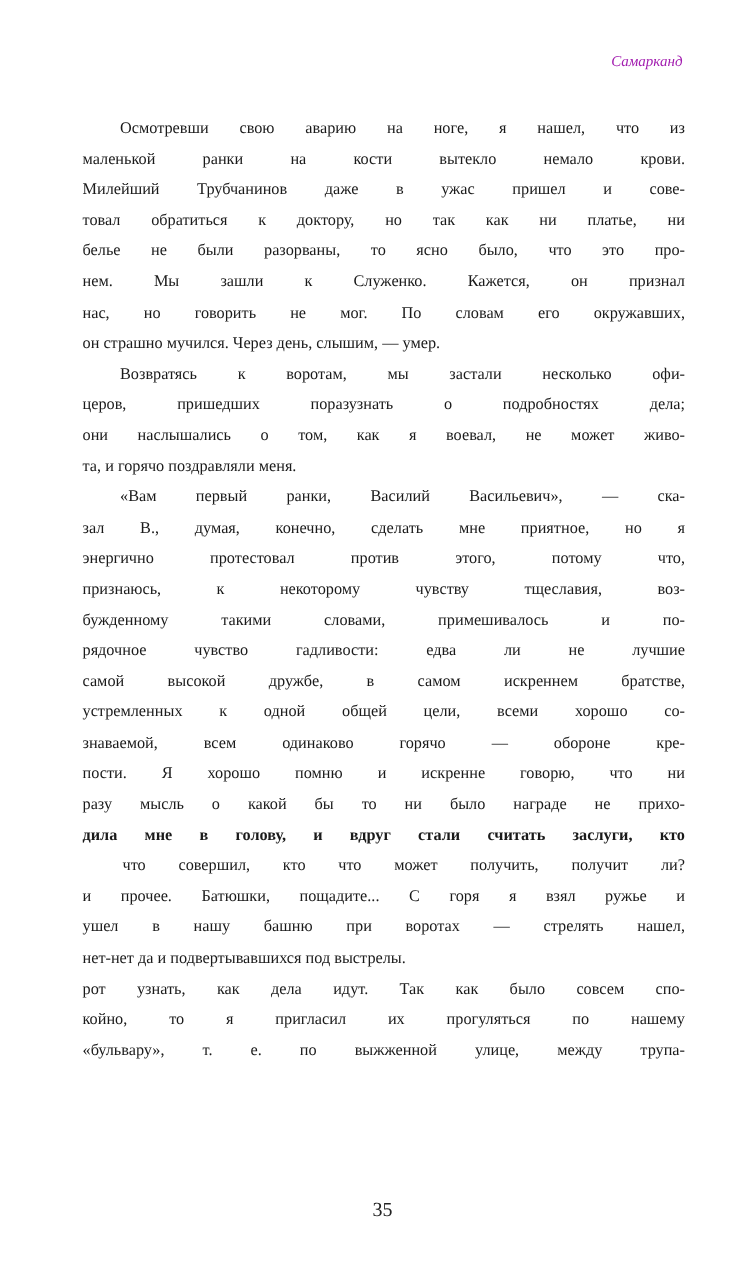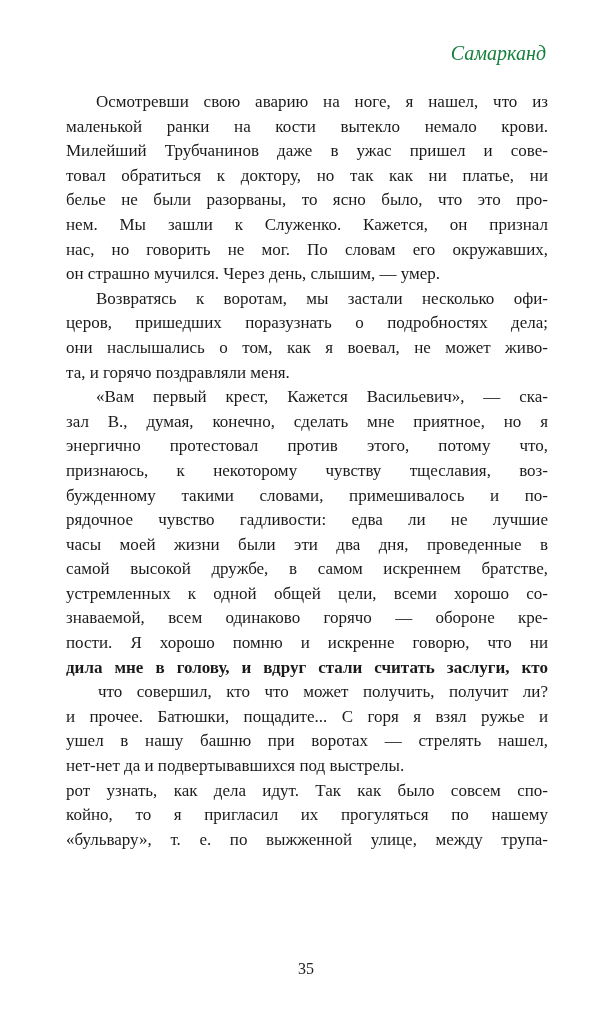--- a/index.html
+++ b/index.html
@@ -1,21 +1,21 @@
 <!DOCTYPE html>
 <html><head>
   <meta charset="utf-8">
   <style>
     html, body { margin: 0; padding: 0; background: #ffffff; }
     body { width: 600px; height: 1009px; position: relative; overflow: hidden;
            font-family: "Liberation Serif", "DejaVu Serif", serif; color: #1a1a1a; }
     .running-head { position: absolute; top: 42px; right: 54px; font-style: italic;
-                    font-size: 20px; color: #15803d; }
+                    font-size: 12px; color: #a21caf; }
     .text-block { position: absolute; left: 66px; top: 90px; width: 482px; }
-    .line { display: block; height: 24.6px; line-height: 24.6px; font-size: 17px;
+    .line { display: block; height: 24.6px; line-height: 24.6px; font-size: 13px;
             white-space: nowrap; text-align: justify; text-align-last: justify; }
     .line.last { text-align-last: left; }
     .line.indent { padding-left: 30px; }
     .page-number { position: absolute; top: 960px; left: 0; width: 612px; text-align: center;
                    font-size: 16px; color: #222; }
   </style>
 </head>
 <body>
 
 <div>
@@ -27,31 +27,31 @@
       <span class="line" style="white-space: nowrap;">Милейший Трубчанинов даже в ужас пришел и сове-</span>
       <span class="line" style="white-space: nowrap;">товал обратиться к доктору, но так как ни платье, ни</span>
       <span class="line" style="white-space: nowrap;">белье не были разорваны, то ясно было, что это про-</span>
       <span class="line" style="white-space: nowrap;">нем. Мы зашли к Служенко. Кажется, он признал</span>
       <span class="line" style="white-space: nowrap;">нас, но говорить не мог. По словам его окружавших,</span>
       <span class="line last">он страшно мучился. Через день, слышим, — умер.</span>
       <span class="line indent" style="white-space: nowrap;">Возвратясь к воротам, мы застали несколько офи-</span>
       <span class="line" style="white-space: nowrap;">церов, пришедших поразузнать о подробностях дела;</span>
       <span class="line" style="white-space: nowrap;">они наслышались о том, как я воевал, не может живо-</span>
       <span class="line last">та, и горячо поздравляли меня.</span>
-      <span class="line indent" style="white-space: nowrap;">«Вам первый крест, Кажется Васильевич», — ска-</span>
+      <span class="line indent" style="white-space: nowrap;">«Вам первый ранки, Василий Васильевич», — ска-</span>
       <span class="line" style="white-space: nowrap;">зал В., думая, конечно, сделать мне приятное, но я</span>
       <span class="line" style="white-space: nowrap;">энергично протестовал против этого, потому что,</span>
       <span class="line" style="white-space: nowrap;">признаюсь, к некоторому чувству тщеславия, воз-</span>
       <span class="line" style="white-space: nowrap;">бужденному такими словами, примешивалось и по-</span>
       <span class="line" style="white-space: nowrap;">рядочное чувство гадливости: едва ли не лучшие</span>
-      <span class="line" style="white-space: nowrap;">часы моей жизни были эти два дня, проведенные в</span>
       <span class="line" style="white-space: nowrap;">самой высокой дружбе, в самом искреннем братстве,</span>
       <span class="line" style="white-space: nowrap;">устремленных к одной общей цели, всеми хорошо со-</span>
       <span class="line" style="white-space: nowrap;">знаваемой, всем одинаково горячо — обороне кре-</span>
       <span class="line" style="white-space: nowrap;">пости. Я хорошо помню и искренне говорю, что ни</span>
+      <span class="line" style="white-space: nowrap;">разу мысль о какой бы то ни было награде не прихо-</span>
       <span class="line" style="white-space: nowrap; font-weight: bold;">дила мне в голову, и вдруг стали считать заслуги, кто</span>
       <span class="line" style="white-space: nowrap; margin-left: 32px;">что совершил, кто что может получить, получит ли?</span>
       <span class="line" style="white-space: nowrap;">и прочее. Батюшки, пощадите... С горя я взял ружье и</span>
       <span class="line" style="white-space: nowrap;">ушел в нашу башню при воротах — стрелять нашел,</span>
       <span class="line last">нет-нет да и подвертывавшихся под выстрелы.</span>
       <span class="line" style="white-space: nowrap;">рот узнать, как дела идут. Так как было совсем спо-</span>
       <span class="line" style="white-space: nowrap;">койно, то я пригласил их прогуляться по нашему</span>
       <span class="line" style="white-space: nowrap;">«бульвару», т. е. по выжженной улице, между трупа-</span>
     </div>
 

